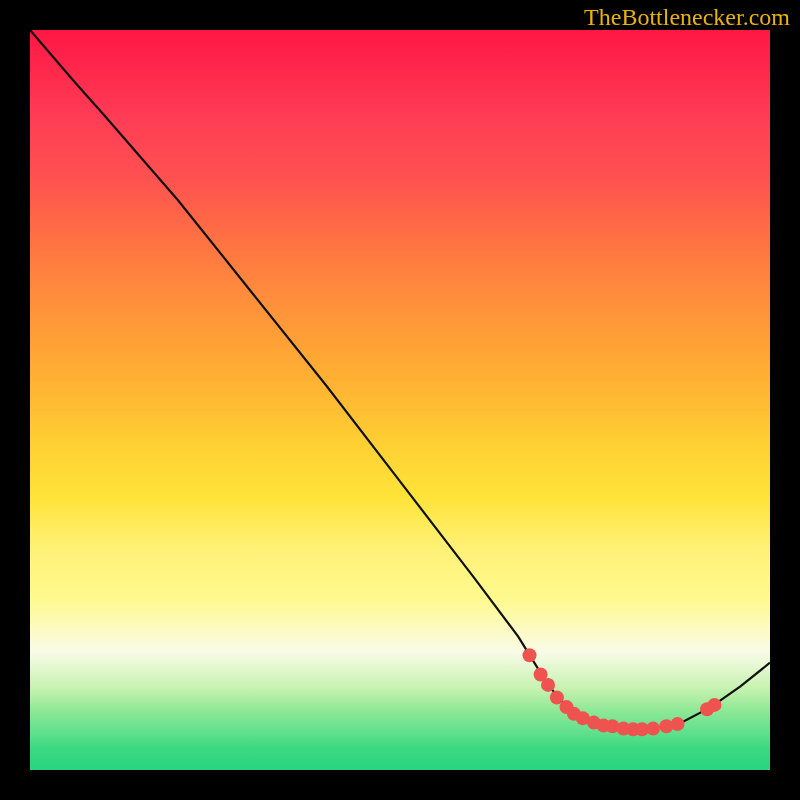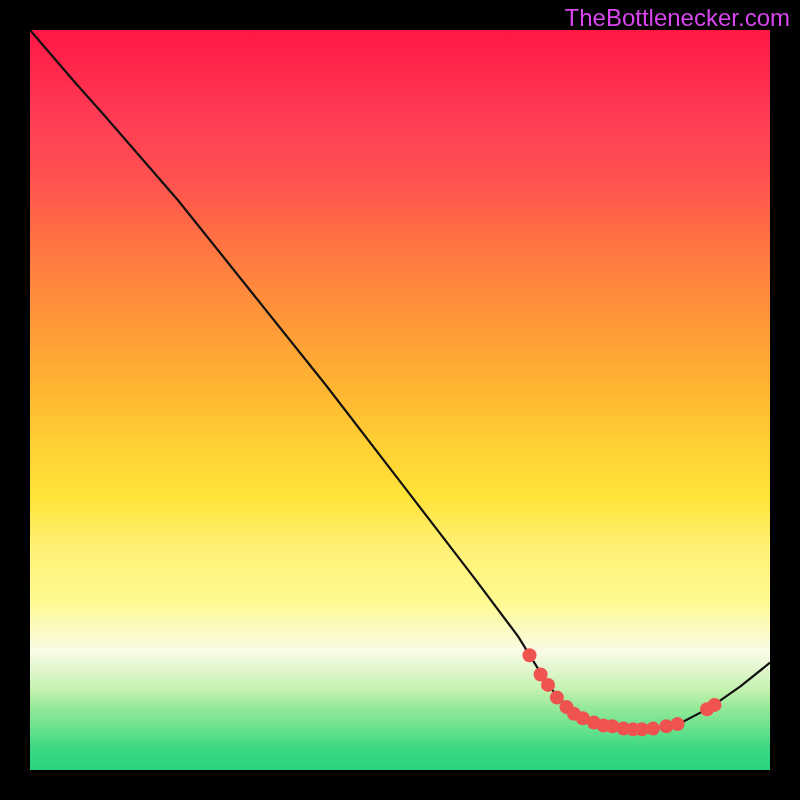--- a/index.html
+++ b/index.html
@@ -8,23 +8,24 @@
     height: 800px;
     background: #000;
     position: relative;
     font-family: Arial, sans-serif;
     overflow: hidden;
   }
   .attribution {
     position: absolute;
     top: 4px;
     right: 10px;
-    color: #d946ef;
+    color: #eab308;
     font-size: 24px;
     z-index: 10;
+    font-family: Liberation Serif, serif;
   }
   .plot-area {
     position: absolute;
     left: 30px;
     top: 30px;
     width: 740px;
     height: 740px;
     background: linear-gradient(to bottom,
       #ff1744 0%,
       #ff3d55 12%,

